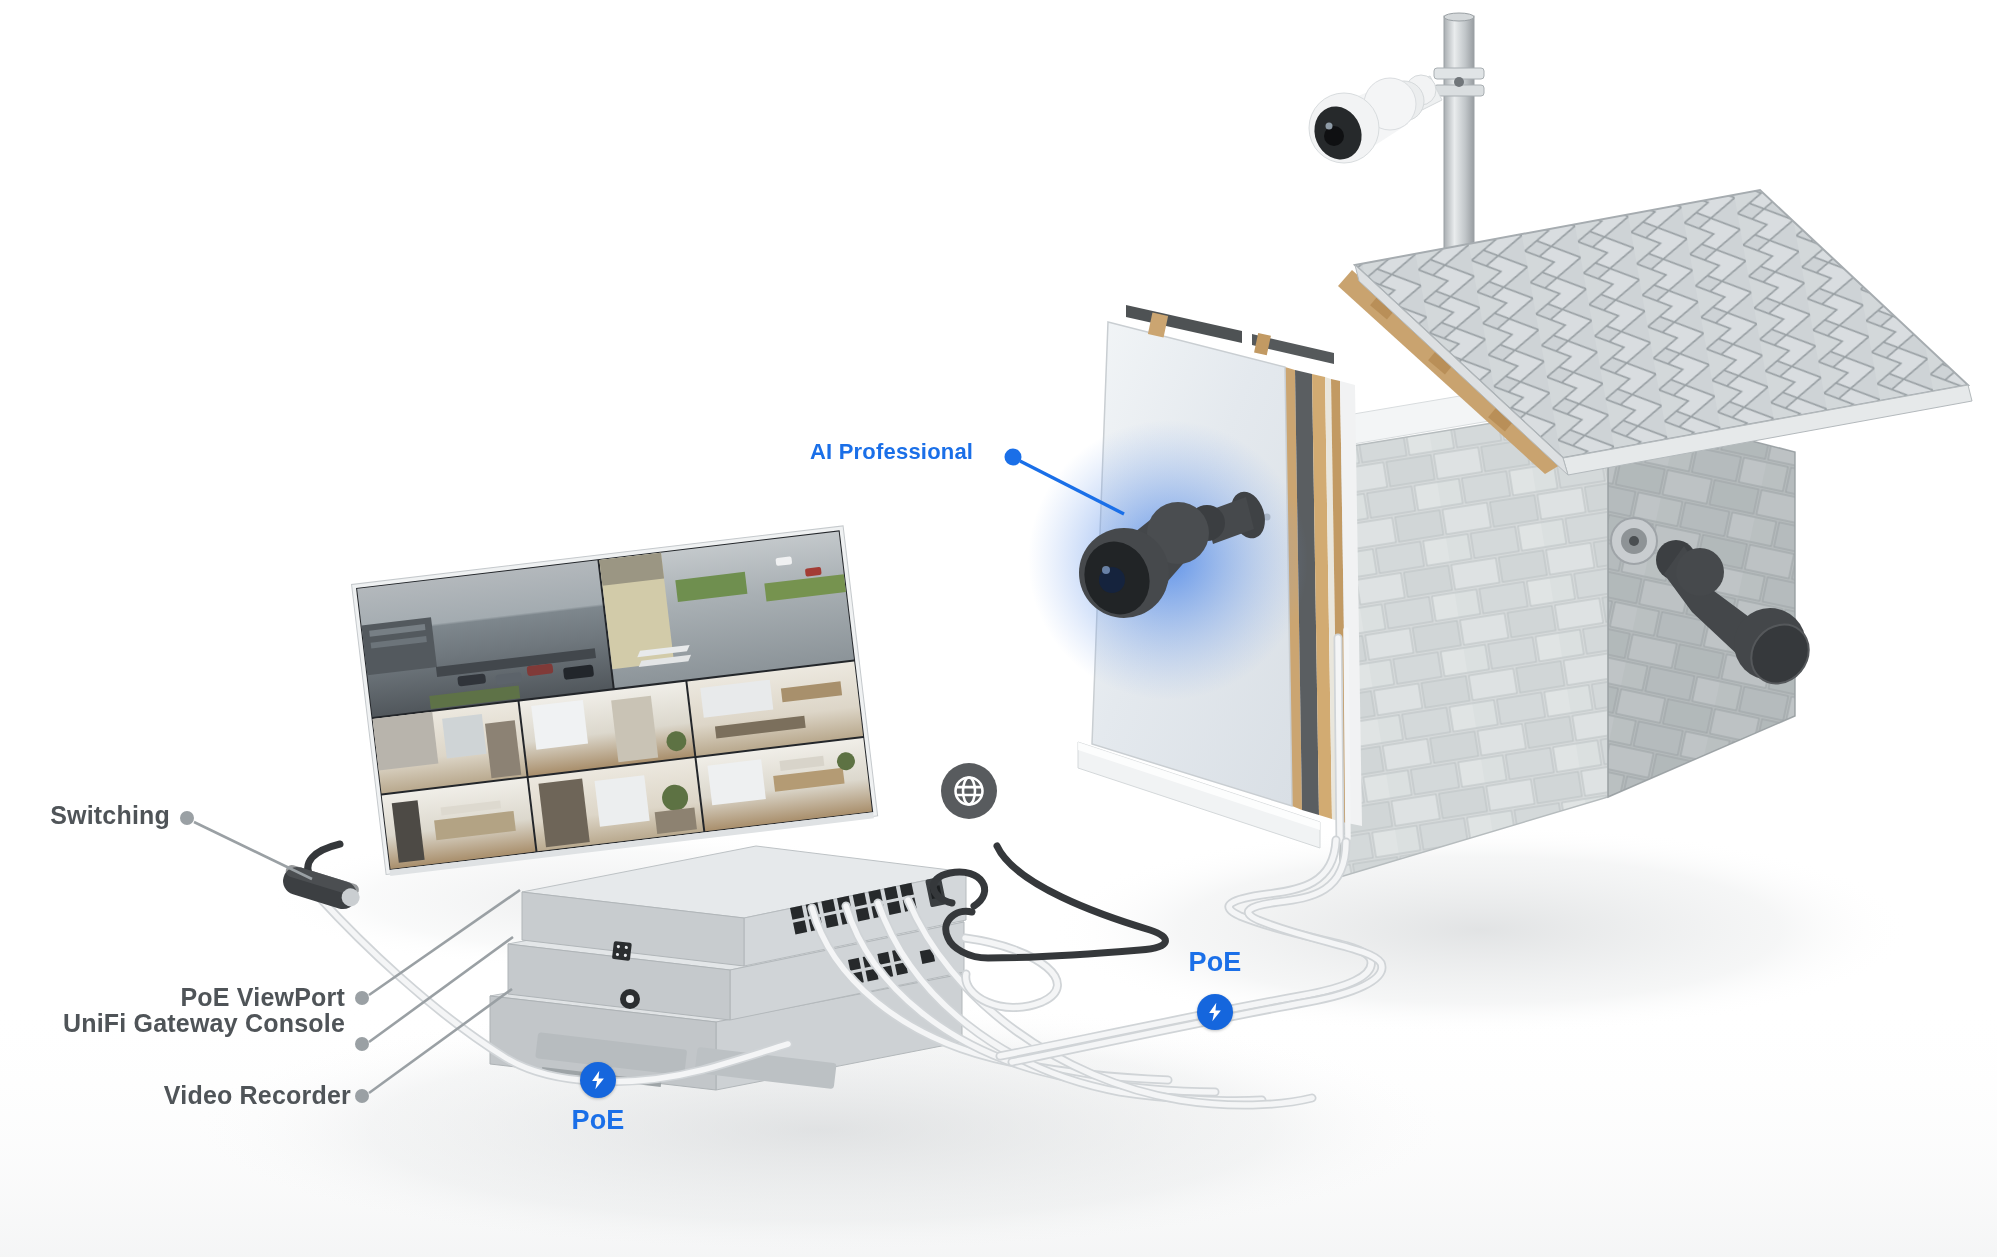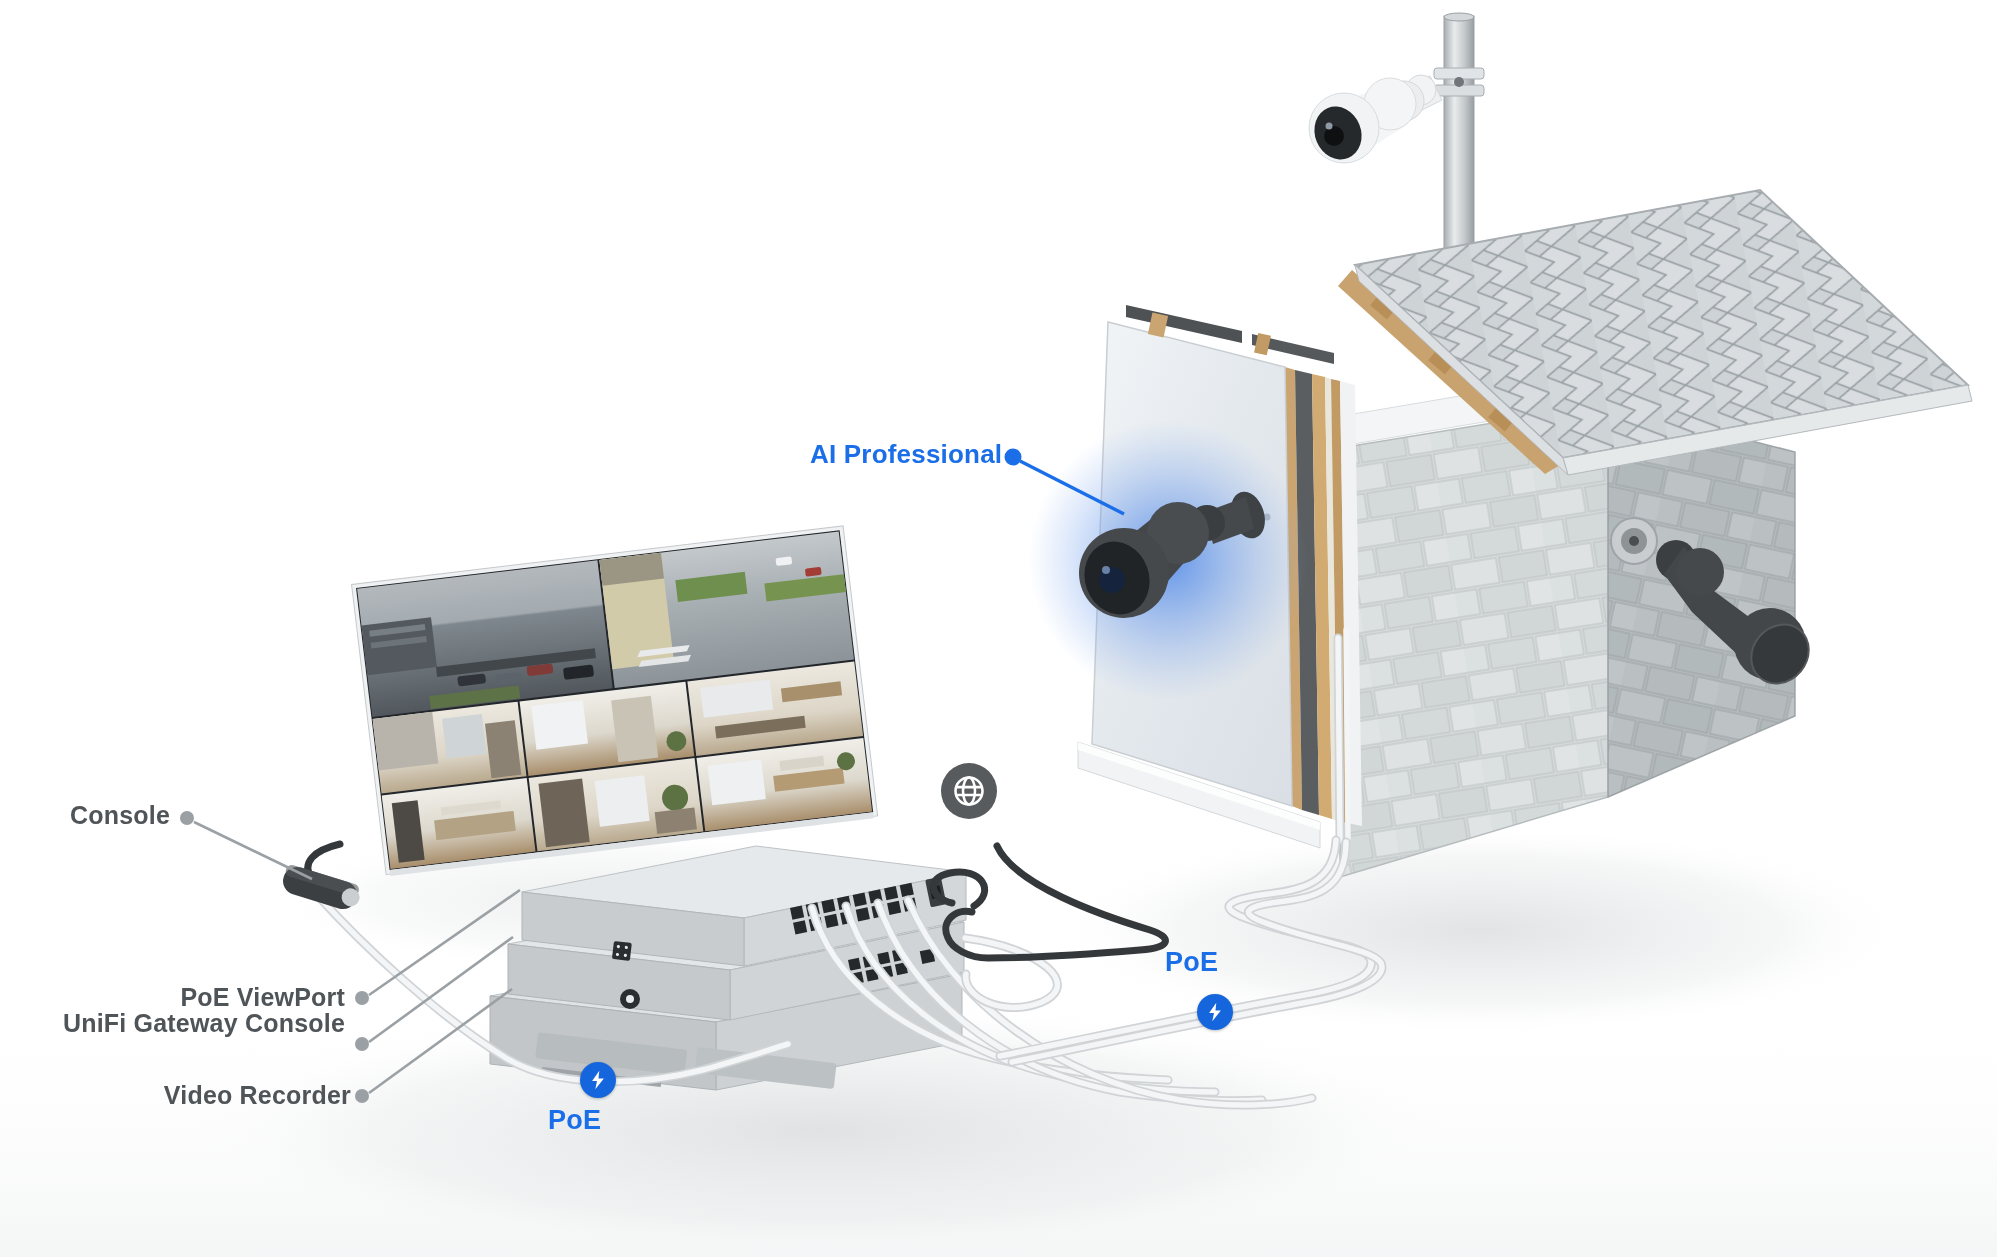--- a/index.html
+++ b/index.html
@@ -4,26 +4,26 @@
 <style>
   html,body{margin:0;padding:0;background:#fff;}
   .scene{position:relative;width:1997px;height:1257px;overflow:hidden;
          font-family:"Liberation Sans",sans-serif;background:#ffffff;}
   .scene svg.art{position:absolute;left:0;top:0;}
   
   .lbl{position:absolute;font-weight:bold;color:var(--label_gray,#4f5458);
        font-size:25px;letter-spacing:.2px;line-height:1.1;white-space:nowrap;}
   .lbl.right{text-align:right;}
   .lbl.blue{color:var(--accent_blue,#1a6fe8);}
-  .lbl.center{}
+  .lbl.center{text-align:center;}
   #viewport-label{left:18px;top:802px;width:152px;}
   #poe-switching-label{left:90px;top:984px;width:255px;}
   #gateway-label{left:40px;top:1010px;width:305px;}
   #recorder-label{left:96px;top:1082px;width:255px;}
-  #ai-label{left:810px;top:440px;width:220px;font-size:26px;}
+  #ai-label{left:810px;top:440px;width:220px;font-size:22px;}
   #poe-left-label{left:548px;top:1106px;width:100px;font-size:27px;}
   #poe-right-label{left:1165px;top:948px;width:100px;font-size:27px;}
   
   .badge{position:absolute;border-radius:50%;display:flex;
          align-items:center;justify-content:center;}
   #globe-badge{left:941px;top:763px;width:56px;height:56px;
                background:var(--globe_gray,#585b5e);}
   .poe-badge{width:36px;height:36px;background:var(--badge_blue,#1566dd);
              box-shadow:0 1px 3px rgba(0,0,0,.25);}
   #poe-badge-left{left:580px;top:1062px;}
@@ -411,21 +411,21 @@
   <svg width="22" height="22" viewBox="0 0 24 24">
     <path d="M13.4,2 L5.6,13 L10.9,13 L9.1,22 L18.4,10.4 L12.5,10.4 Z" fill="#ffffff"></path>
   </svg>
 </div>
 <div class="badge poe-badge" id="poe-badge-right">
   <svg width="22" height="22" viewBox="0 0 24 24">
     <path d="M13.4,2 L5.6,13 L10.9,13 L9.1,22 L18.4,10.4 L12.5,10.4 Z" fill="#ffffff"></path>
   </svg>
 </div>
 
-<div class="lbl right" id="viewport-label">Console</div>
+<div class="lbl right" id="viewport-label">Switching</div>
 <div class="lbl right" id="poe-switching-label">PoE ViewPort</div>
 <div class="lbl right" id="gateway-label">UniFi Gateway Console</div>
 <div class="lbl right" id="recorder-label">Video Recorder</div>
 <div class="lbl blue" id="ai-label">AI Professional</div>
 <div class="lbl blue center" id="poe-left-label">PoE</div>
 <div class="lbl blue center" id="poe-right-label">PoE</div>
 
 </div>
 
 </body></html>

